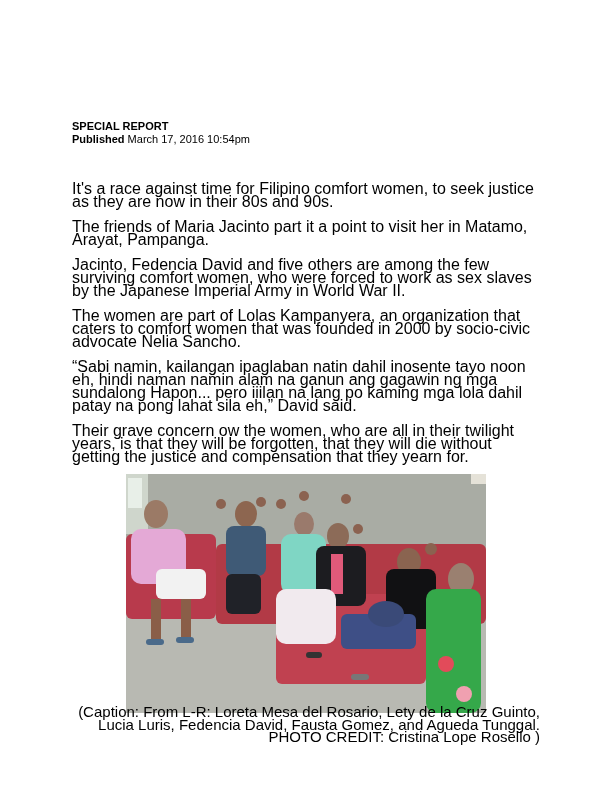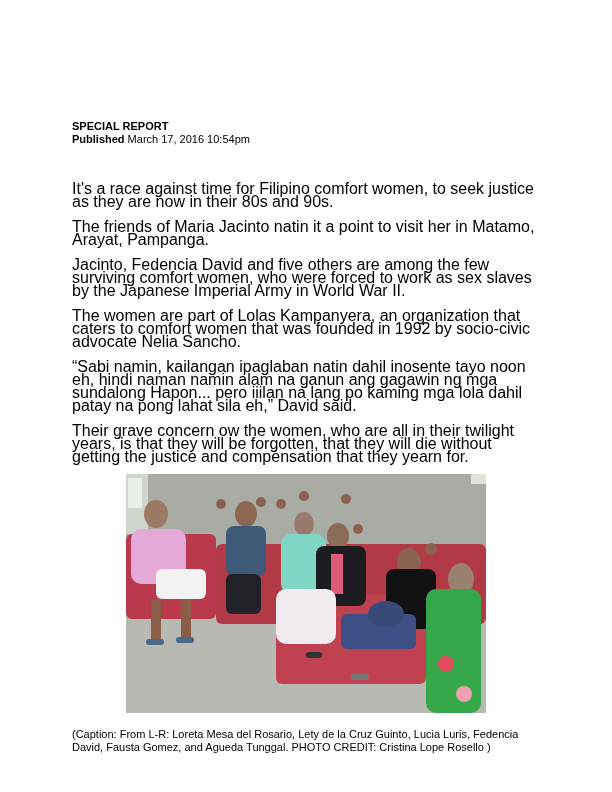--- a/index.html
+++ b/index.html
@@ -5,37 +5,37 @@
     html, body { margin: 0; padding: 0; background: #ffffff; }
     body { width: 612px; height: 792px; position: relative; overflow: hidden;
            font-family: "Liberation Sans", sans-serif; color: #000; }
     .page { position: absolute; left: 0; top: 0; width: 612px; height: 560px; background: #fff; margin-top: 48px; }
     .header { position: absolute; left: 72px; top: 72px; width: 470px; font-size: 11px; line-height: 12.5px; }
     .header .b { font-weight: bold; }
     .body { position: absolute; left: 72px; top: 134px; width: 470px; font-size: 16px; line-height: 13px; }
     .body p { margin: 0 0 12px 0; }
     .photo { position: absolute; left: 126px; top: 426px; width: 360px; height: 239px; overflow: hidden; background: #b9bbb4; }
     .photo svg { display: block; }
-    .caption { position: absolute; left: 72px; top: 680px; width: 468px; font-size: 11px; line-height: 12.5px; text-align: left; }
+    .caption { position: absolute; left: 72px; top: 658px; width: 468px; font-size: 15px; line-height: 12.5px; text-align: right; }
   </style>
 </head>
 <body>
 
 <div class="page">
 
   <div class="header">
     <div class="b">SPECIAL REPORT</div>
     <div><span class="b">Published</span><span> March 17, 2016 10:54pm</span></div>
   </div>
 
   <div class="body">
     <p>It's a race against time for Filipino comfort women, to seek justice as they are now in their 80s and 90s.</p>
-    <p>The friends of Maria Jacinto natin it a point to visit her in Matamo, Arayat, Pampanga.</p>
+    <p>The friends of Maria Jacinto part it a point to visit her in Matamo, Arayat, Pampanga.</p>
     <p>Jacinto, Fedencia David and five others are among the few surviving comfort women, who were forced to work as sex slaves by the Japanese Imperial Army in World War II.</p>
-    <p>The women are part of Lolas Kampanyera, an organization that caters to comfort women that was founded in 1992 by socio-civic advocate Nelia Sancho.</p>
+    <p>The women are part of Lolas Kampanyera, an organization that caters to comfort women that was founded in 2000 by socio-civic advocate Nelia Sancho.</p>
     <p>“Sabi namin, kailangan ipaglaban natin dahil inosente tayo noon eh, hindi naman namin alam na ganun ang gagawin ng mga sundalong Hapon...  pero iiilan na lang po kaming mga lola dahil patay na pong lahat sila eh,” David said.</p>
     <p>Their grave concern ow the women, who are all in their twilight years, is that they will be forgotten, that they will die without getting the justice and compensation that they yearn for.</p>
   </div>
 
   <div class="photo" title="Six elderly women seated on red sofas against a grey concrete wall, raising their hands">
     <svg width="360" height="239" viewBox="0 0 360 239">
 
       <rect x="0" y="0" width="360" height="140" fill="#a9aca4"></rect>
       <rect x="0" y="0" width="22" height="60" fill="#cfd6cc"></rect>
       <rect x="2" y="4" width="14" height="30" fill="#e8efe8"></rect>

